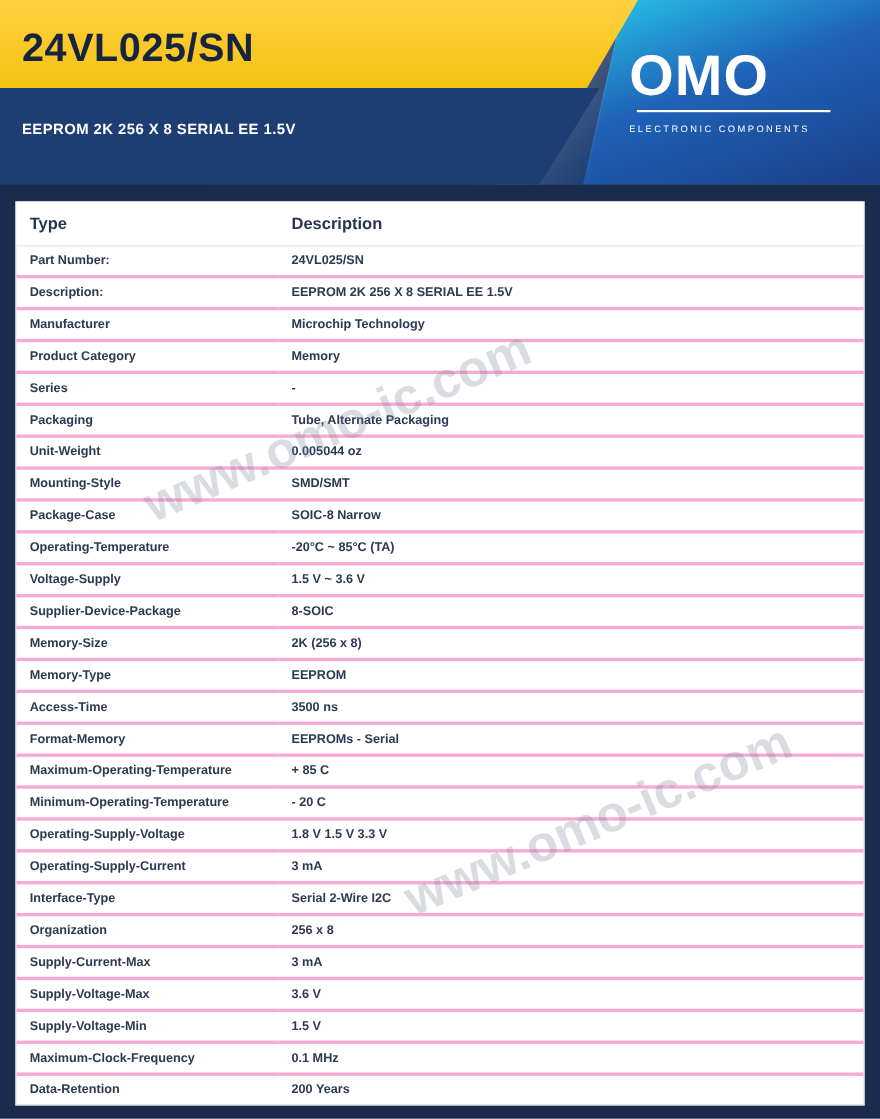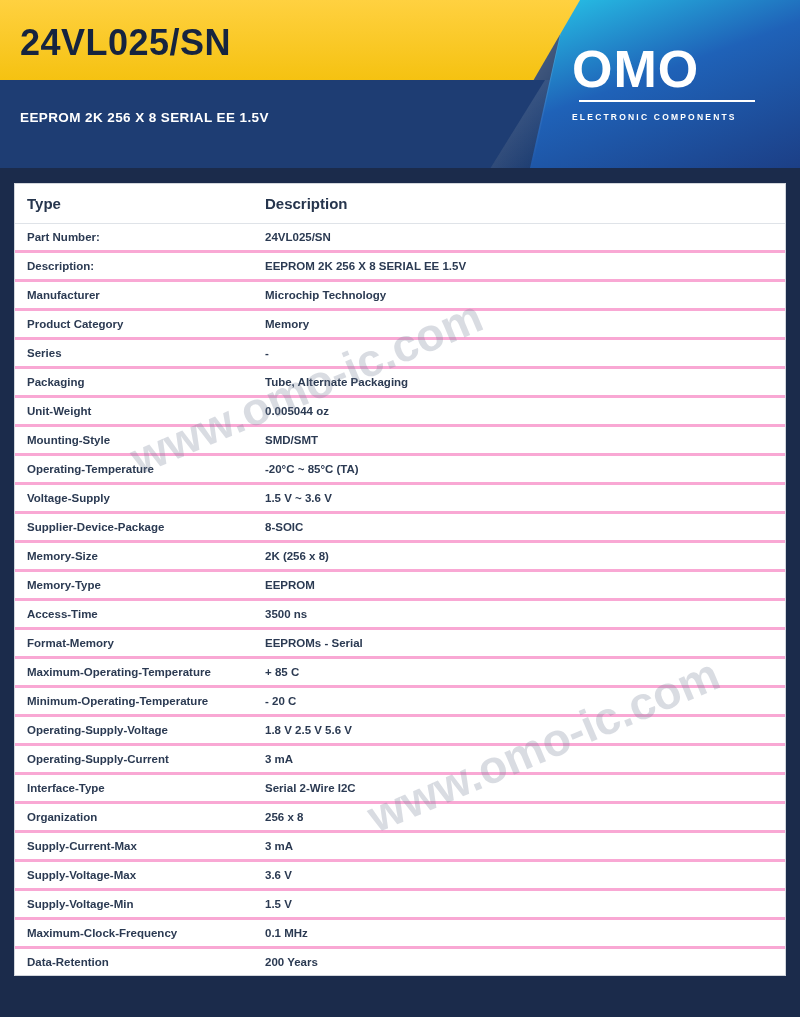--- a/index.html
+++ b/index.html
@@ -108,21 +108,21 @@
   .logo-underline {
     width: 176px;
     height: 2px;
     background: #ffffff;
     margin: 4px auto 3px auto;
   }
   .logo-sub {
     font-size: 8.5px;
     color: #ffffff;
     letter-spacing: 2.2px;
-    font-weight: bold;
+    font-weight: normal;
     margin-top: 10px;
   }
 
   
   .table-wrap {
     position: absolute;
     left: 14px;
     top: 183px;
     width: 772px;
     background: #ffffff;
@@ -237,20 +237,24 @@
         </tr>
         <tr>
           <td class="k">Unit-Weight</td>
           <td class="v">0.005044 oz</td>
         </tr>
         <tr>
           <td class="k">Mounting-Style</td>
           <td class="v">SMD/SMT</td>
         </tr>
         <tr>
+          <td class="k">Package-Case</td>
+          <td class="v">SOIC-8 Narrow</td>
+        </tr>
+        <tr>
           <td class="k">Operating-Temperature</td>
           <td class="v">-20°C ~ 85°C (TA)</td>
         </tr>
         <tr>
           <td class="k">Voltage-Supply</td>
           <td class="v">1.5 V ~ 3.6 V</td>
         </tr>
         <tr>
           <td class="k">Supplier-Device-Package</td>
           <td class="v">8-SOIC</td>
@@ -274,21 +278,21 @@
         <tr>
           <td class="k">Maximum-Operating-Temperature</td>
           <td class="v">+ 85 C</td>
         </tr>
         <tr>
           <td class="k">Minimum-Operating-Temperature</td>
           <td class="v">- 20 C</td>
         </tr>
         <tr>
           <td class="k">Operating-Supply-Voltage</td>
-          <td class="v">1.8 V 2.5 V 5.6 V</td>
+          <td class="v">1.8 V 1.5 V 3.3 V</td>
         </tr>
         <tr>
           <td class="k">Operating-Supply-Current</td>
           <td class="v">3 mA</td>
         </tr>
         <tr>
           <td class="k">Interface-Type</td>
           <td class="v">Serial 2-Wire I2C</td>
         </tr>
         <tr>

